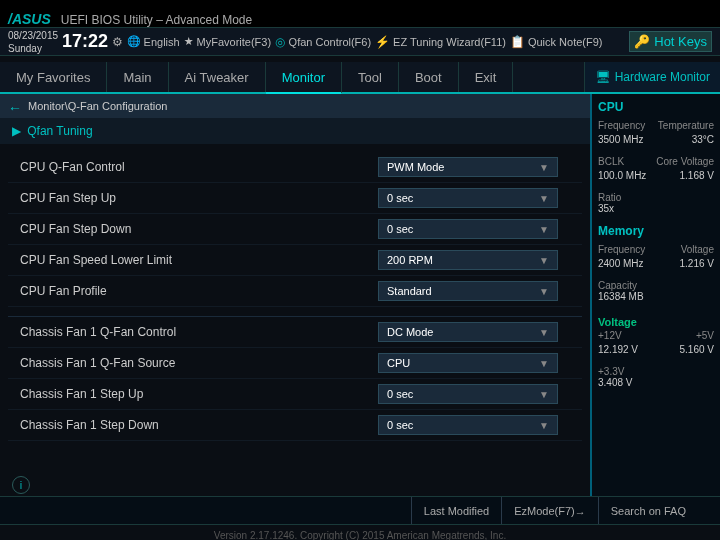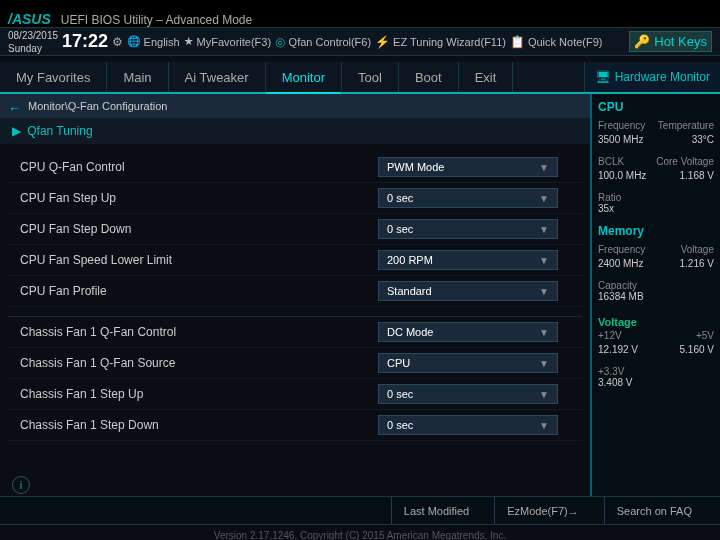--- a/index.html
+++ b/index.html
@@ -243,22 +243,22 @@
     }
 
     
     #bottom-bar {
       height: 28px;
       background: #050d15;
       border-top: 1px solid #1a3a3a;
       display: flex;
       align-items: center;
       justify-content: flex-end;
-      padding: 0 16px;
-      gap: 13px;
+      padding: 0 22px;
+      gap: 0;
     }
     .bottom-btn {
       color: #aaa;
       font-size: 11px;
       padding: 0 12px;
       border-left: 1px solid #2a3a4a;
       cursor: pointer;
       height: 100%;
       display: flex;
       align-items: center;

